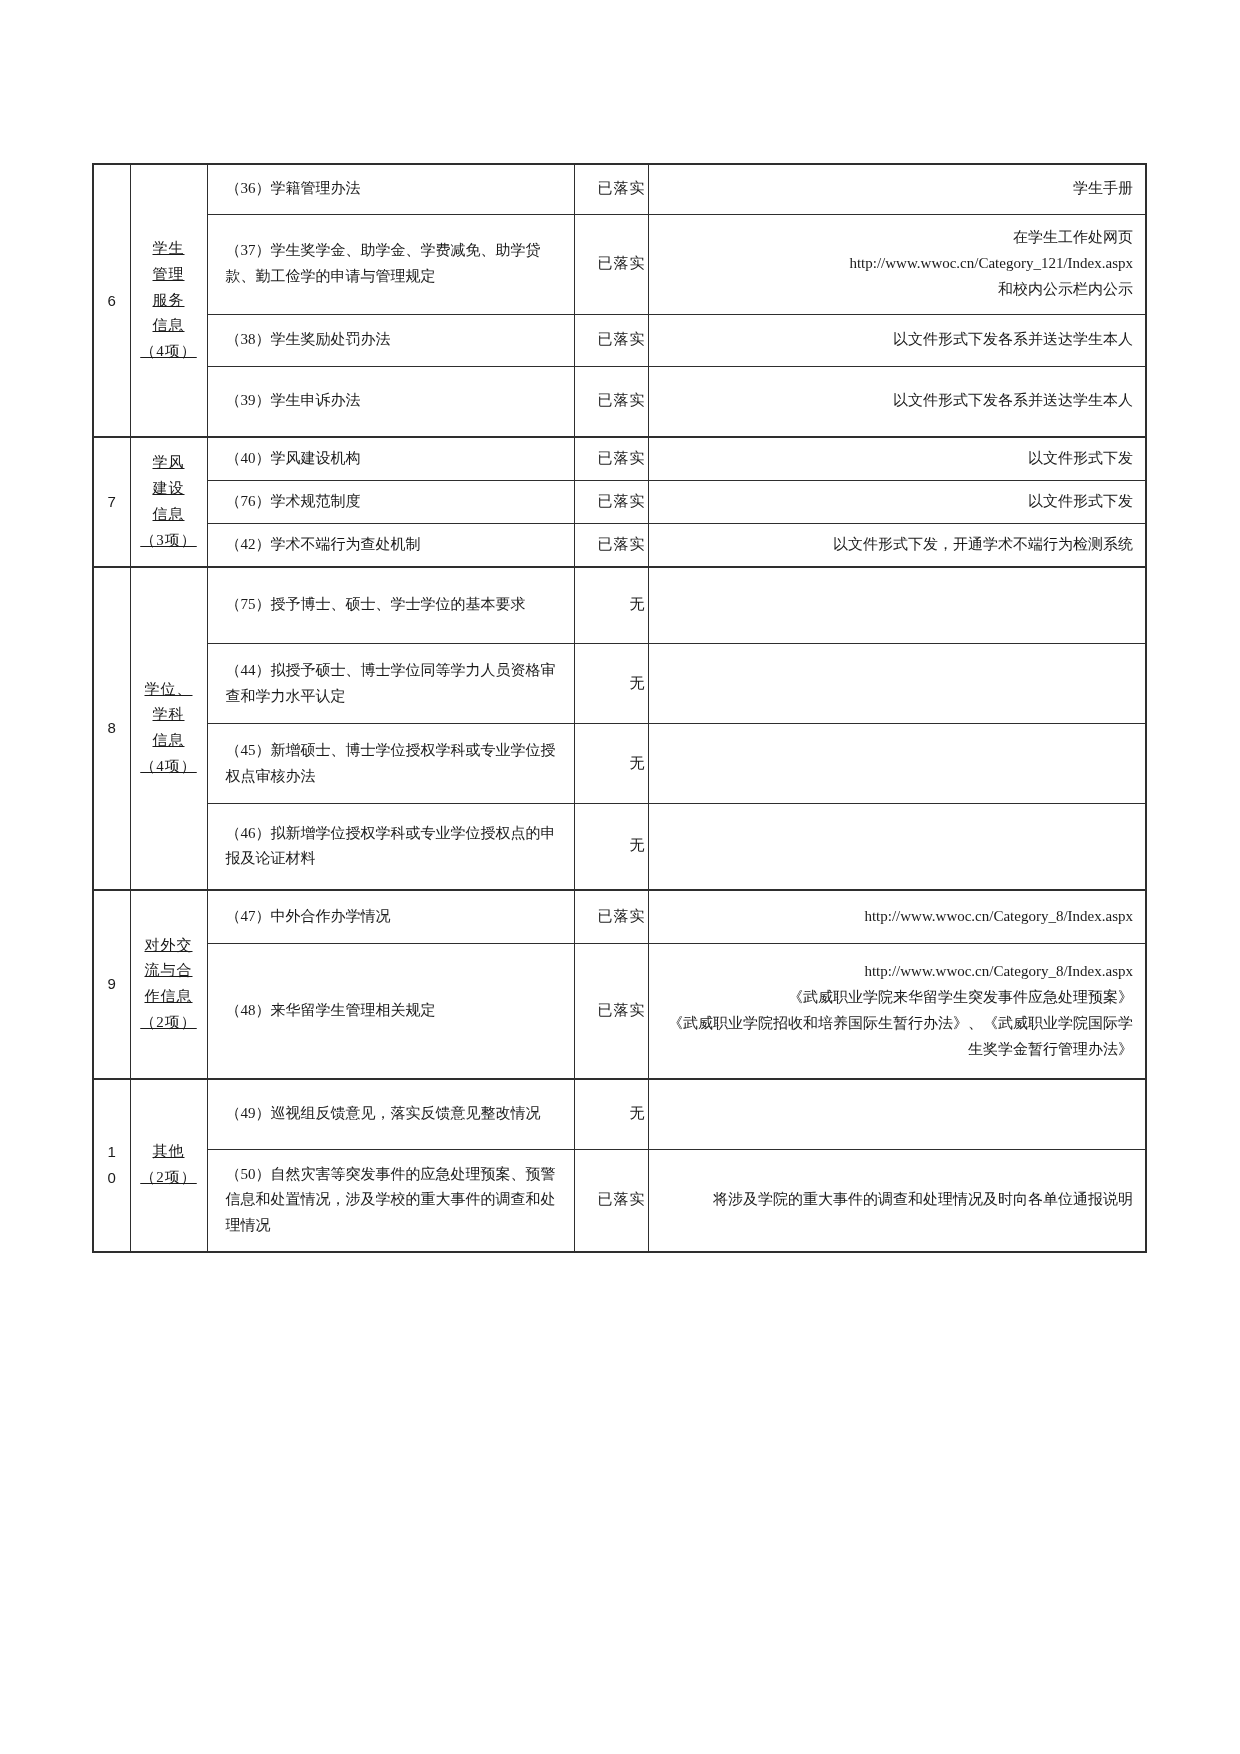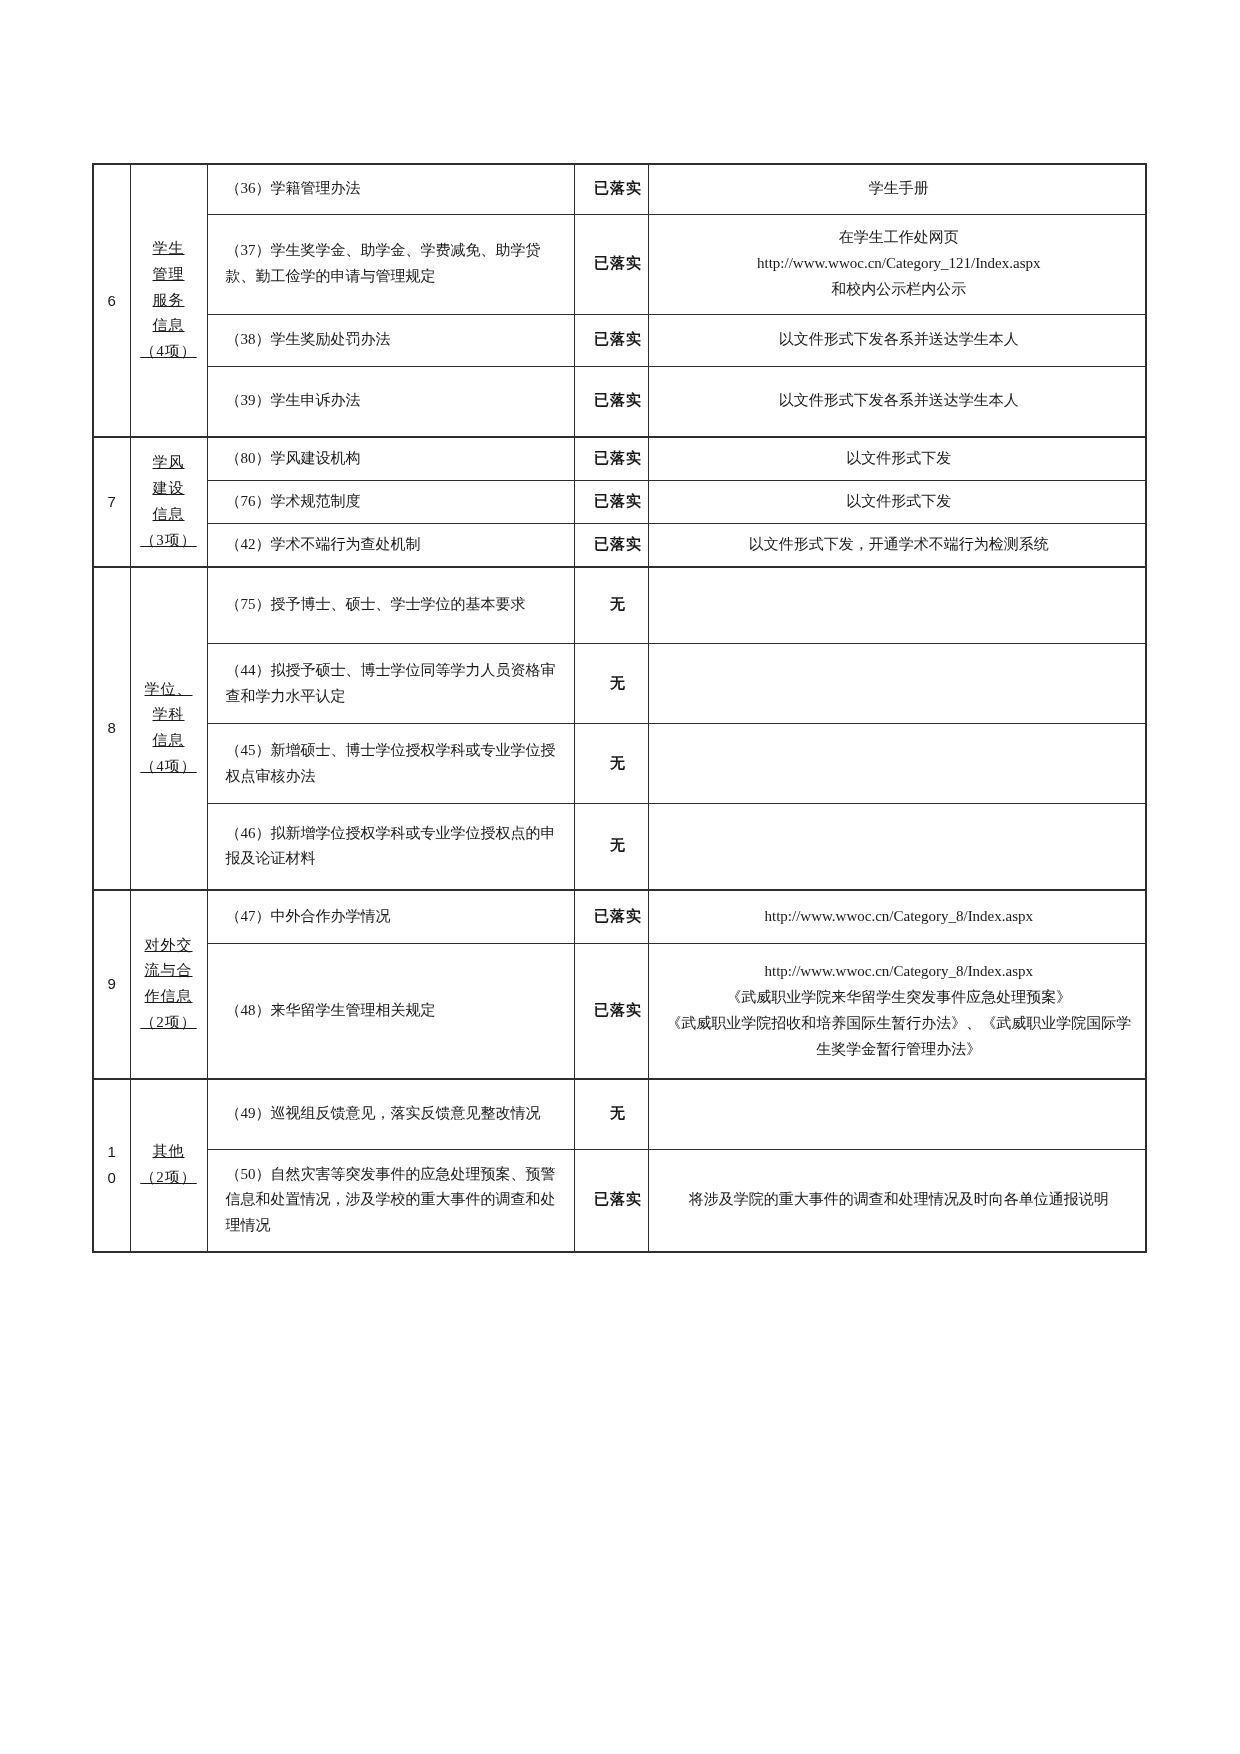--- a/index.html
+++ b/index.html
@@ -58,27 +58,26 @@
     text-align: center;
     padding: 0 1px;
     letter-spacing: 1px;
     text-decoration: underline;
   }
   td.c-item {
     text-align: left;
     padding: 8px 10px 8px 18px;
   }
   td.c-status {
-    text-align: center;
+    text-align: right;
     padding: 0 2px 0 16px;
     letter-spacing: 1px;
-    font-weight: bold;
   }
   td.c-note {
-    text-align: center;
+    text-align: right;
     padding: 8px 12px 8px 16px;
   }
 </style>
 </head>
 <body>
 
 <div class="page">
   <div class="table-wrap">
     <table class="disclosure">
       <colgroup>
@@ -120,21 +119,21 @@
         </tr>
       </tbody>
 
       <tbody class="section">
         <tr style="height:42px">
           <td class="c-num" rowspan="3">7</td>
           <td class="c-cat" rowspan="3">学风
 建设
 信息
 （3项）</td>
-          <td class="c-item">（80）学风建设机构</td>
+          <td class="c-item">（40）学风建设机构</td>
           <td class="c-status">已落实</td>
           <td class="c-note">以文件形式下发</td>
         </tr>
         <tr style="height:43px">
           <td class="c-item">（76）学术规范制度</td>
           <td class="c-status">已落实</td>
           <td class="c-note">以文件形式下发</td>
         </tr>
         <tr style="height:43px">
           <td class="c-item">（42）学术不端行为查处机制</td>

